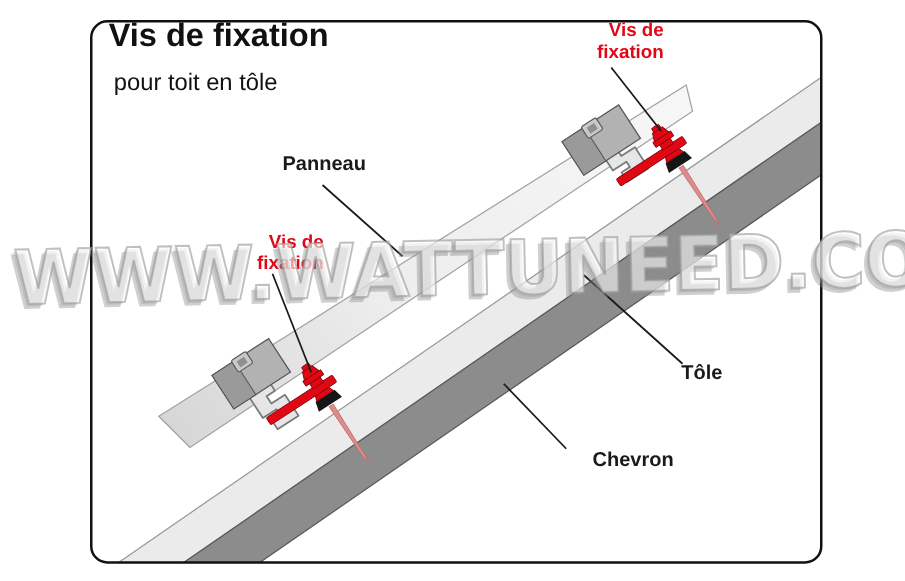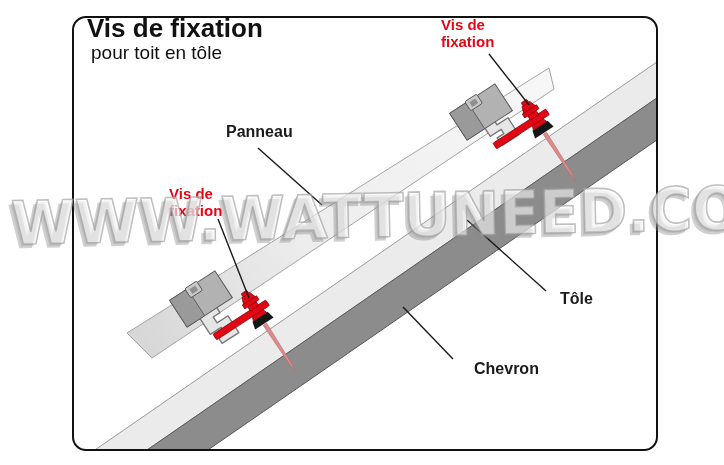--- a/index.html
+++ b/index.html
@@ -11,31 +11,31 @@
   .frame-border{
     position:absolute;left:72px;top:16px;width:582px;height:431px;
     border:2.5px solid #111111;border-radius:14px;pointer-events:none;
   }
   .label{position:absolute;color:#1a1a1a;font-size:16px;line-height:18px;white-space:nowrap;font-weight:bold;}
   .title-main{
     position:absolute;left:87px;top:13px;font-size:26px;line-height:30px;
     font-weight:600;color:#111111;letter-spacing:0;white-space:nowrap;
   }
   .title-sub{
-    position:absolute;left:91px;top:42px;font-size:19px;line-height:22px;
+    position:absolute;left:91px;top:56px;font-size:19px;line-height:22px;
     font-weight:400;color:#111111;white-space:nowrap;
   }
   .label-red{
-    position:absolute;width:90px;text-align:left;
+    position:absolute;width:90px;text-align:right;
     color:#e30613;font-weight:700;font-size:15px;line-height:17px;
   }
   .vis-top{left:441px;top:16px;}
   .vis-left{left:169px;top:185px;}
   .lbl-panneau{left:226px;top:123px;}
-  .lbl-tole{left:560px;top:290px;}
+  .lbl-tole{left:545px;top:290px;}
   .lbl-chevron{left:474px;top:360px;}
   .watermark{
     position:absolute;left:0;top:184px;width:724px;height:64px;
     text-align:center;font-size:60px;line-height:64px;font-weight:700;
     font-family:"DejaVu Sans","Liberation Sans",sans-serif;
     white-space:nowrap;letter-spacing:0px;
     color:rgba(255,255,255,0.55);
     -webkit-text-stroke:1.6px rgba(158,158,158,0.65);
     text-shadow:-4px 4px 0 rgba(138,138,138,0.40),-2px 2px 0 rgba(160,160,160,0.30);
     transform:rotate(-1.2deg) scaleX(0.97);

